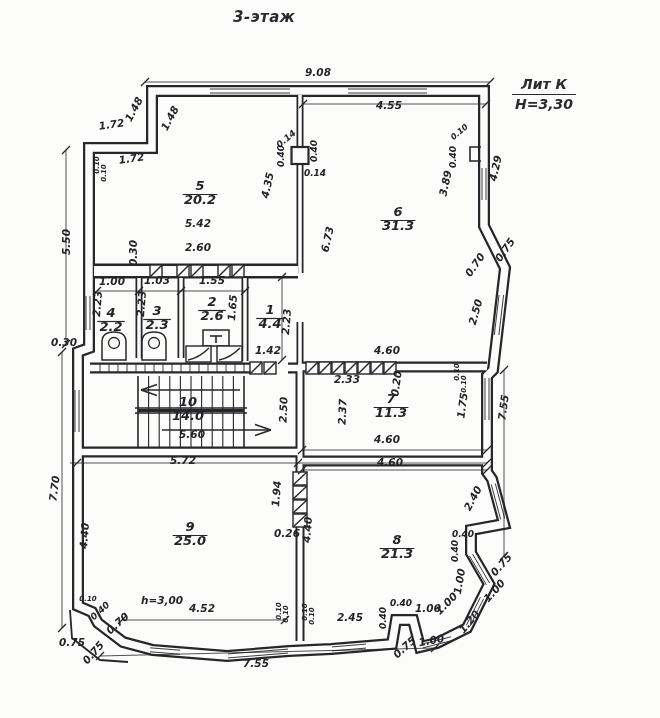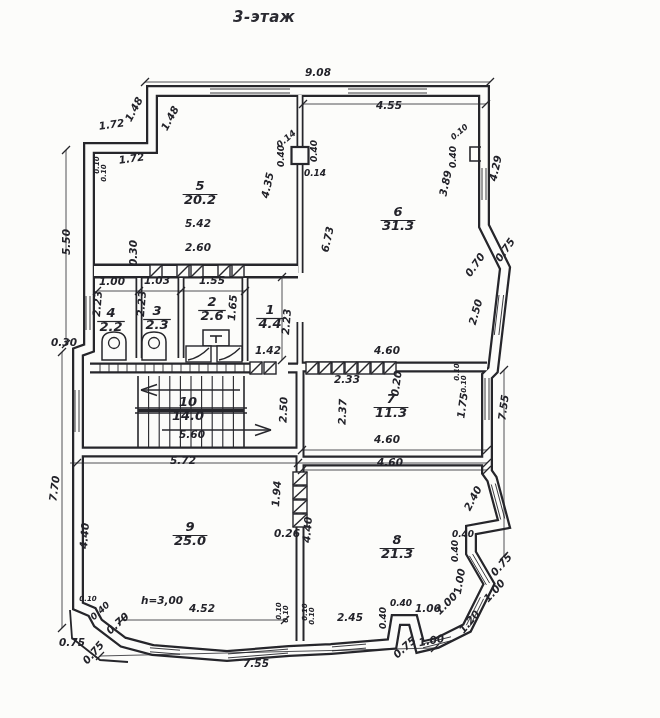--- a/index.html
+++ b/index.html
@@ -13,20 +13,24 @@
   .legend .ht{display:block;padding-top:1px;}
   svg{position:absolute;left:0;top:0;}
   svg text.dim{font-family:"DejaVu Sans",sans-serif;font-style:italic;font-weight:600;fill:#23232a;}
   svg text.rnum,svg text.rarea{font-family:"DejaVu Sans",sans-serif;font-style:italic;font-weight:600;fill:#23232a;font-size:13px;}
 </style>
 </head>
 <body>
 
 <div class="sheet">
   <div class="title hand">3-этаж</div>
+  <div class="legend hand">
+    <span class="lit">Лит К</span>
+    <span class="ht">Н=3,30</span>
+  </div>
 
   <svg width="660" height="718" viewBox="0 0 660 718">
 
     <g stroke="#26262b" fill="none" stroke-linejoin="miter" stroke-linecap="butt">
       <path stroke-width="12" d="M152,91 H484 V226 L505,268 L493,370 L487,376 V472 L492,479 L504,524 L471,530 V553 L489,584 L467,628 L437,643 L420,647 L413,620 L396,620 L392,644 L331,649 L289,651 L227,656 L153,650 L123,642 L98,623 L92,612 L78,606 V352 L89,348 V148 H152 Z"></path>
       <path stroke-width="7" d="M300,95V147 M300,163V273 M300,322V367"></path>
       <path stroke-width="9" d="M300,367V641"></path>
       <path stroke-width="15" d="M94,271H298"></path>
       <path stroke-width="7" d="M139,278V358 M181,278V358 M245,278V361"></path>
       <path stroke-width="11" d="M90,368H252 M288,368H298"></path>

